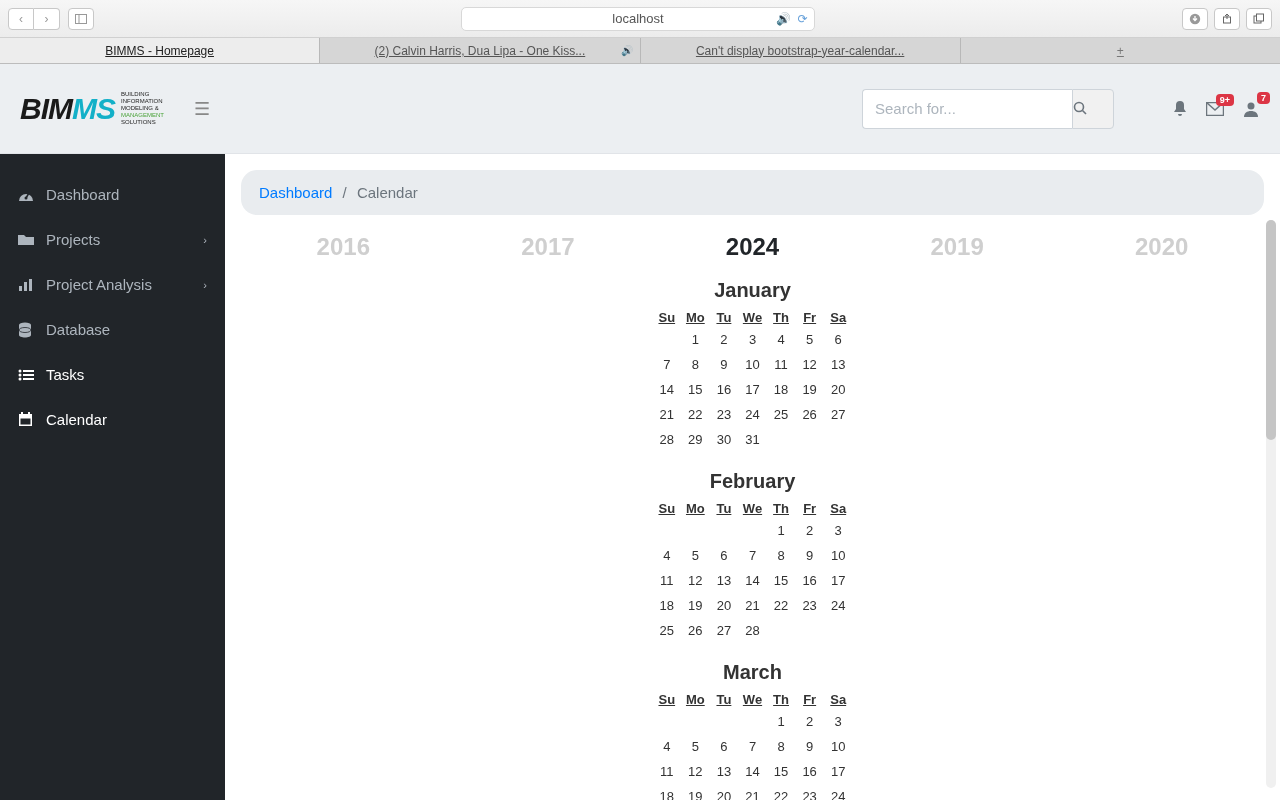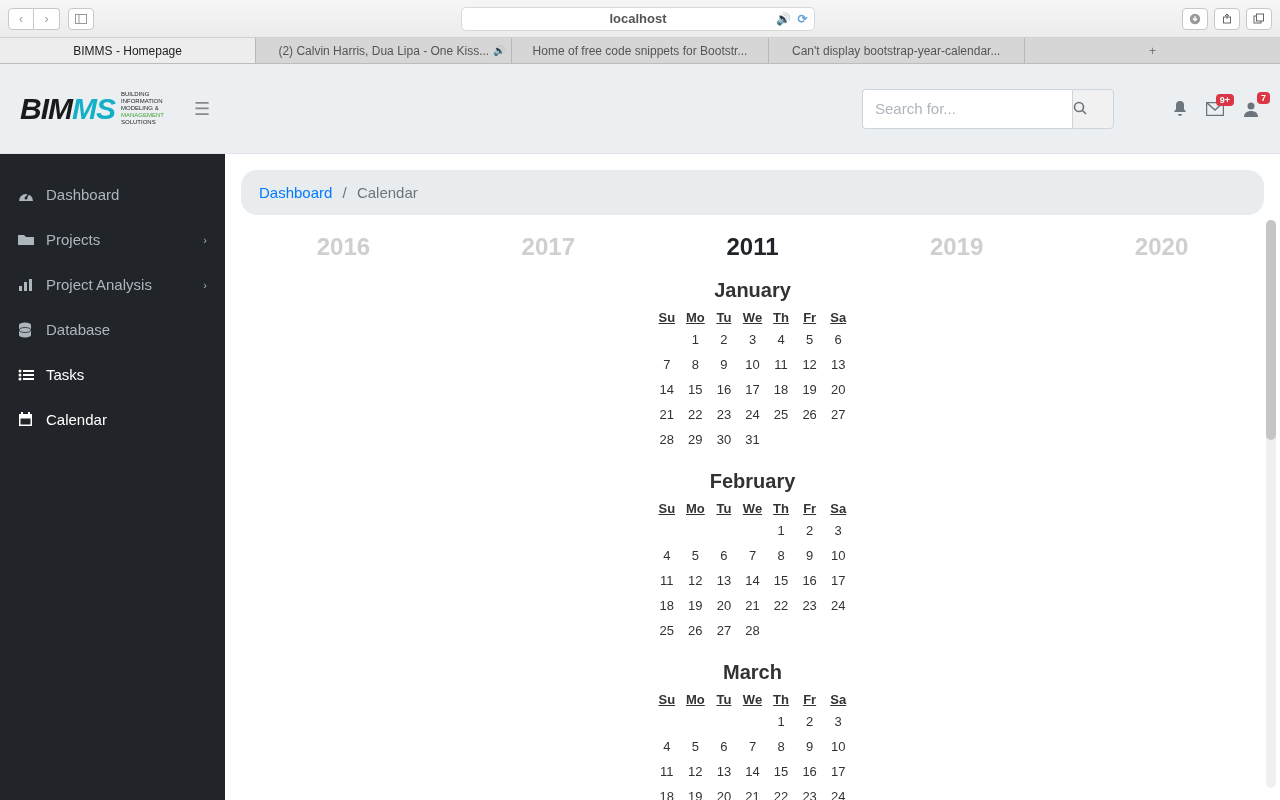--- a/index.html
+++ b/index.html
@@ -4,27 +4,27 @@
 <style>
 * { box-sizing: border-box; margin: 0; padding: 0; }
 body { font-family: -apple-system, "Helvetica Neue", Arial, sans-serif; font-size: 14px; color: #333; background:#fff; }
 
 
 .browser-chrome { height: 38px; background: linear-gradient(#f6f6f6,#ececec); border-bottom:1px solid #d0d0d0; display:flex; align-items:center; padding:0 8px; gap:8px; }
 .nav-btn { width:26px; height:22px; border:1px solid #c8c8c8; background:#fff; border-radius:4px; display:flex; align-items:center; justify-content:center; color:#999; font-size:12px; }
 .nav-group { display:flex; gap:0; }
 .nav-group .nav-btn:first-child { border-top-right-radius:0; border-bottom-right-radius:0; }
 .nav-group .nav-btn:last-child { border-top-left-radius:0; border-bottom-left-radius:0; border-left:none; }
-.addr-bar { flex:1; max-width:520px; margin:0 auto; height:24px; background:#fff; border:1px solid #d8d8d8; border-radius:5px; display:flex; align-items:center; justify-content:center; font-size:13px; color:#555; position:relative;font-weight:bold; }
+.addr-bar { flex:1; max-width:520px; margin:0 auto; height:24px; background:#fff; border:1px solid #d8d8d8; border-radius:5px; display:flex; align-items:center; justify-content:center; font-size:13px; color:#555; position:relative; }
 .addr-right { position:absolute; right:6px; display:flex; gap:6px; align-items:center; color:#6aa3db; font-size:12px; }
 .chrome-spacer { flex:1; }
 .right-tools { display:flex; gap:6px; }
 
 .tab-bar { height:26px; background:#d6d6d6; display:flex; border-bottom:1px solid #bcbcbc; }
-.btab { flex:1; border-right:1px solid #b8b8b8; display:flex; align-items:center; justify-content:center; font-size:12px; color:#555; padding:0 8px; position:relative; background:#d6d6d6; }
+.btab { flex:1; border-right:1px solid #b8b8b8; display:flex; align-items:center; justify-content:center; font-size:12px; color:#555; padding:0 8px; position:relative; background:#d6d6d6;text-decoration:underline; }
 .btab.active { background:#ededed; color:#222; }
 .btab .aud { position:absolute; right:6px; font-size:10px; }
 .newtab { width:30px; display:flex; align-items:center; justify-content:center; color:#777; border-right:none; }
 
 
 .app-header { height:90px; background:#eceff2; display:flex; align-items:center; padding:0 20px; gap:30px; border-bottom:1px solid #e1e4e8; }
 .logo { display:flex; align-items:center; gap:4px; }
 .logo-main { font-weight:900; font-size:30px; letter-spacing:-1px; font-style:italic; }
 .logo-main .b1 { color:#1a1a1a; }
 .logo-main .b2 { color:#13b0c8; }
@@ -111,21 +111,20 @@
           <rect x="1" y="3" width="7" height="7" fill="none" stroke="#666"></rect>
           <rect x="3.5" y="1" width="7" height="7" fill="#fff" stroke="#666"></rect>
         </svg>
     </div>
   </div>
 </div>
 
 <div class="tab-bar" id="tab-bar">
     <div class="btab active">BIMMS - Homepage</div>
     <div class="btab">(2) Calvin Harris, Dua Lipa - One Kiss...<span class="aud">🔊</span></div>
-    <div class="btab">Home of free code snippets for Bootstr...</div>
     <div class="btab">Can't display bootstrap-year-calendar...</div>
     <div class="btab newtab">+</div>
   </div>
 
 <div class="app-header">
   <div class="logo">
     <span class="logo-main"><span class="b1">BIM</span><span class="b2">MS</span></span>
     <div class="logo-sub">BUILDING<br>INFORMATION<br>MODELING &amp;<br><span class="g">MANAGEMENT</span><br>SOLUTIONS</div>
   </div>
   <span class="hamburger">☰</span>
@@ -232,21 +231,21 @@
     </div>
   <div class="content">
     <div class="breadcrumb">
       <span class="l">Dashboard</span>
       <span class="sep">/</span>
       <span class="cur">Calendar</span>
     </div>
     <div class="years" id="years">
         <span class="year">2016</span>
         <span class="year">2017</span>
-        <span class="year active">2011</span>
+        <span class="year active">2024</span>
         <span class="year">2019</span>
         <span class="year">2020</span>
       </div>
     <div class="calendar-area" id="calendar">
         <div class="month-block">
           <div class="month-title">January</div>
           <div class="dow-row">
             <span>Su</span>
             <span>Mo</span>
             <span>Tu</span>

